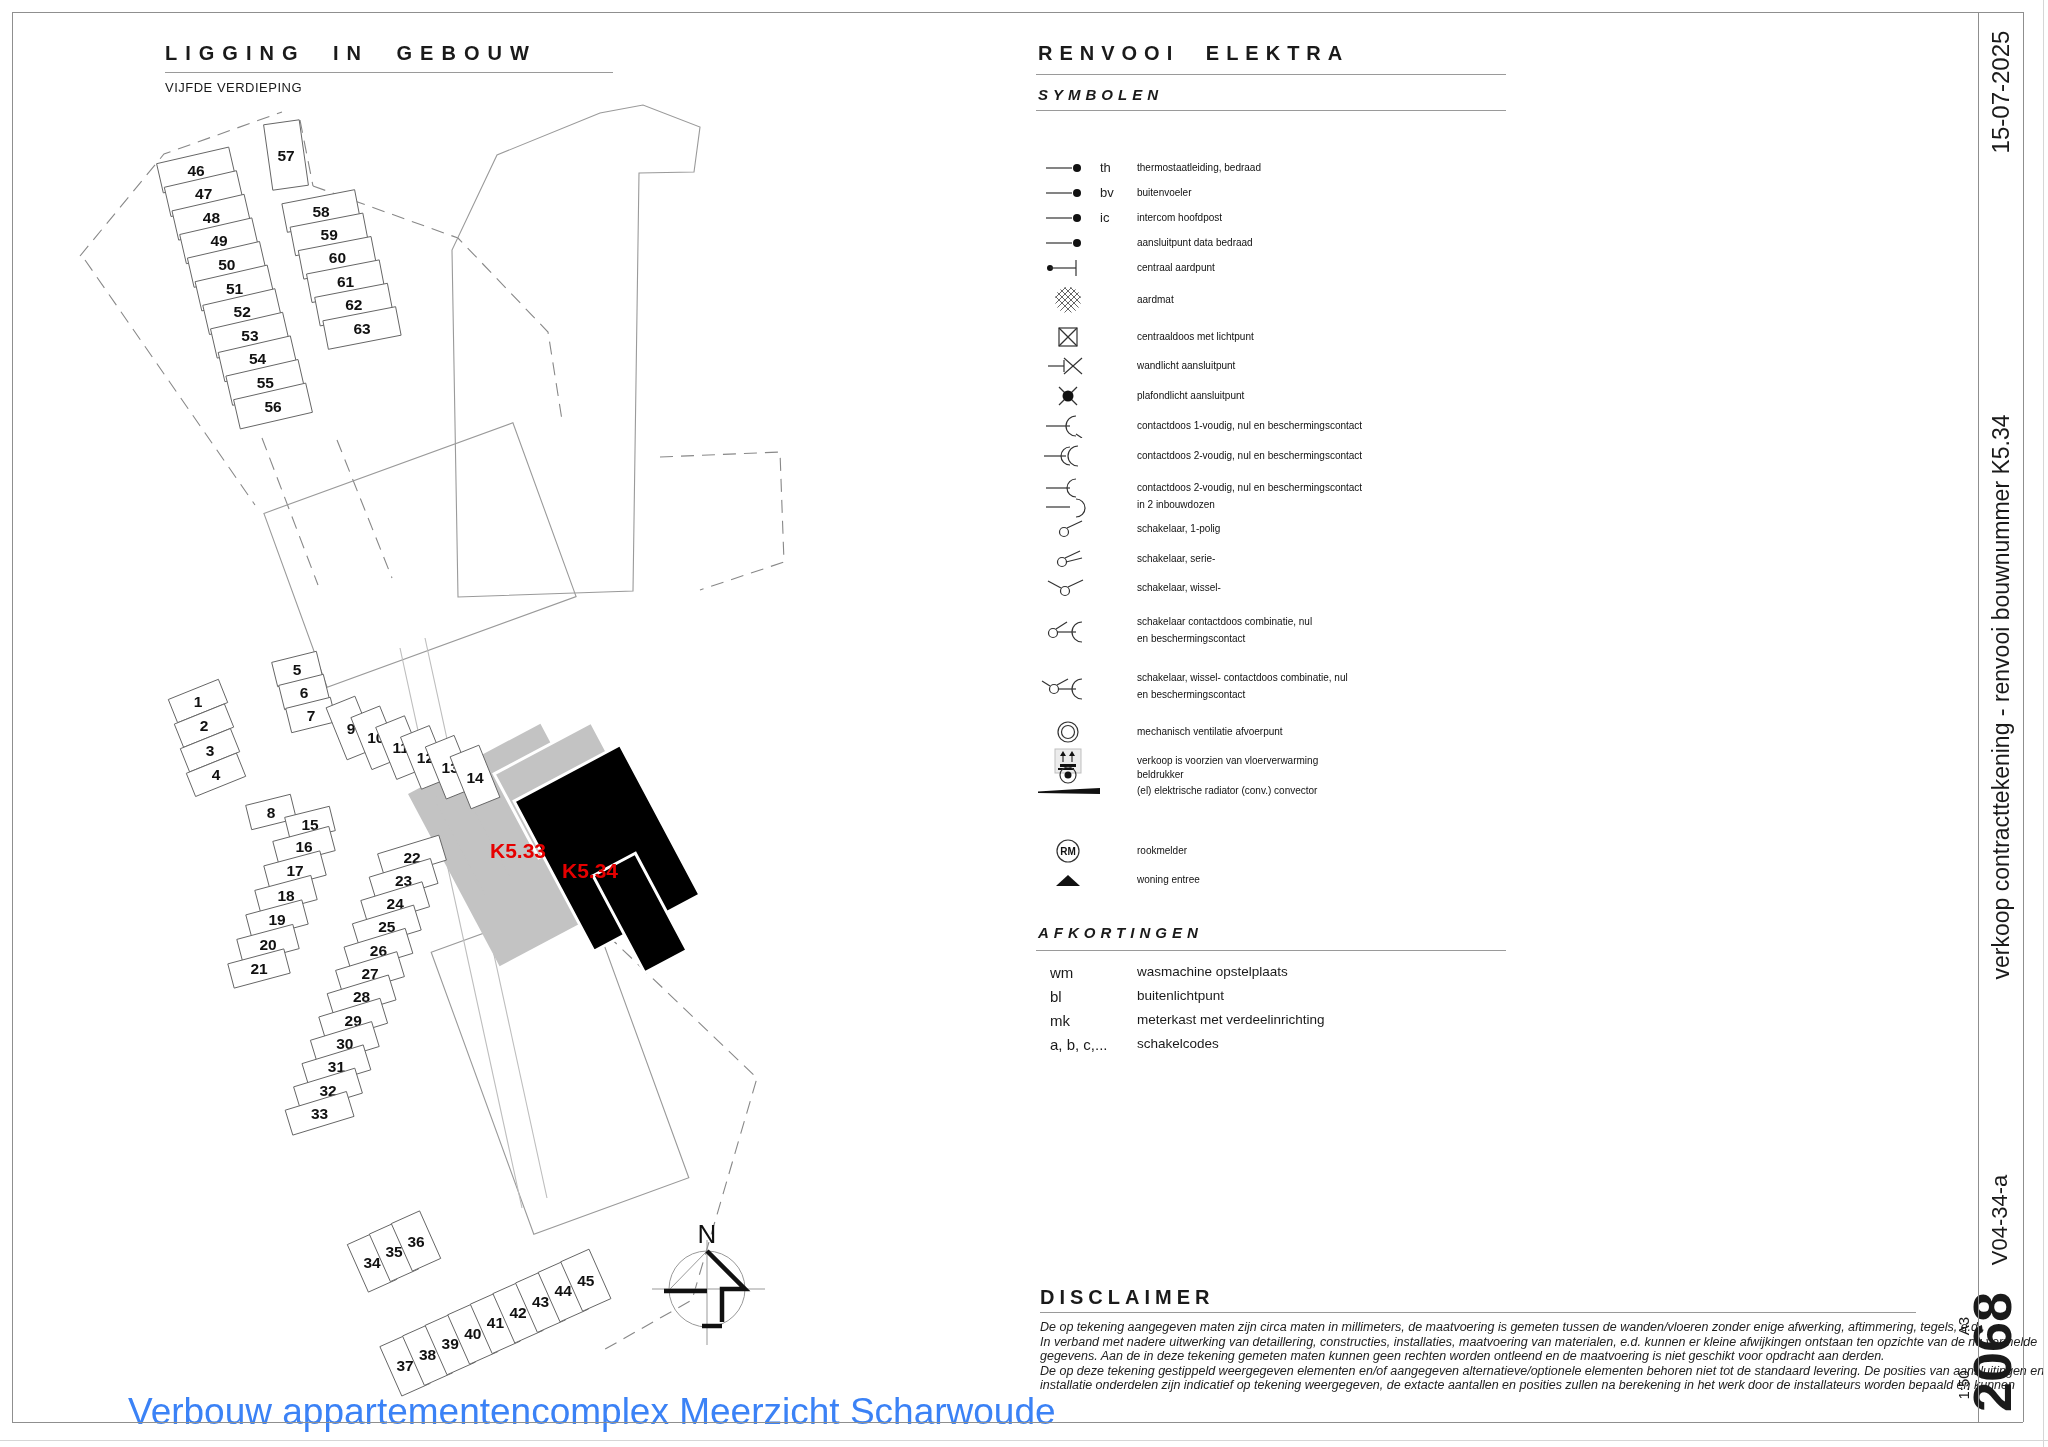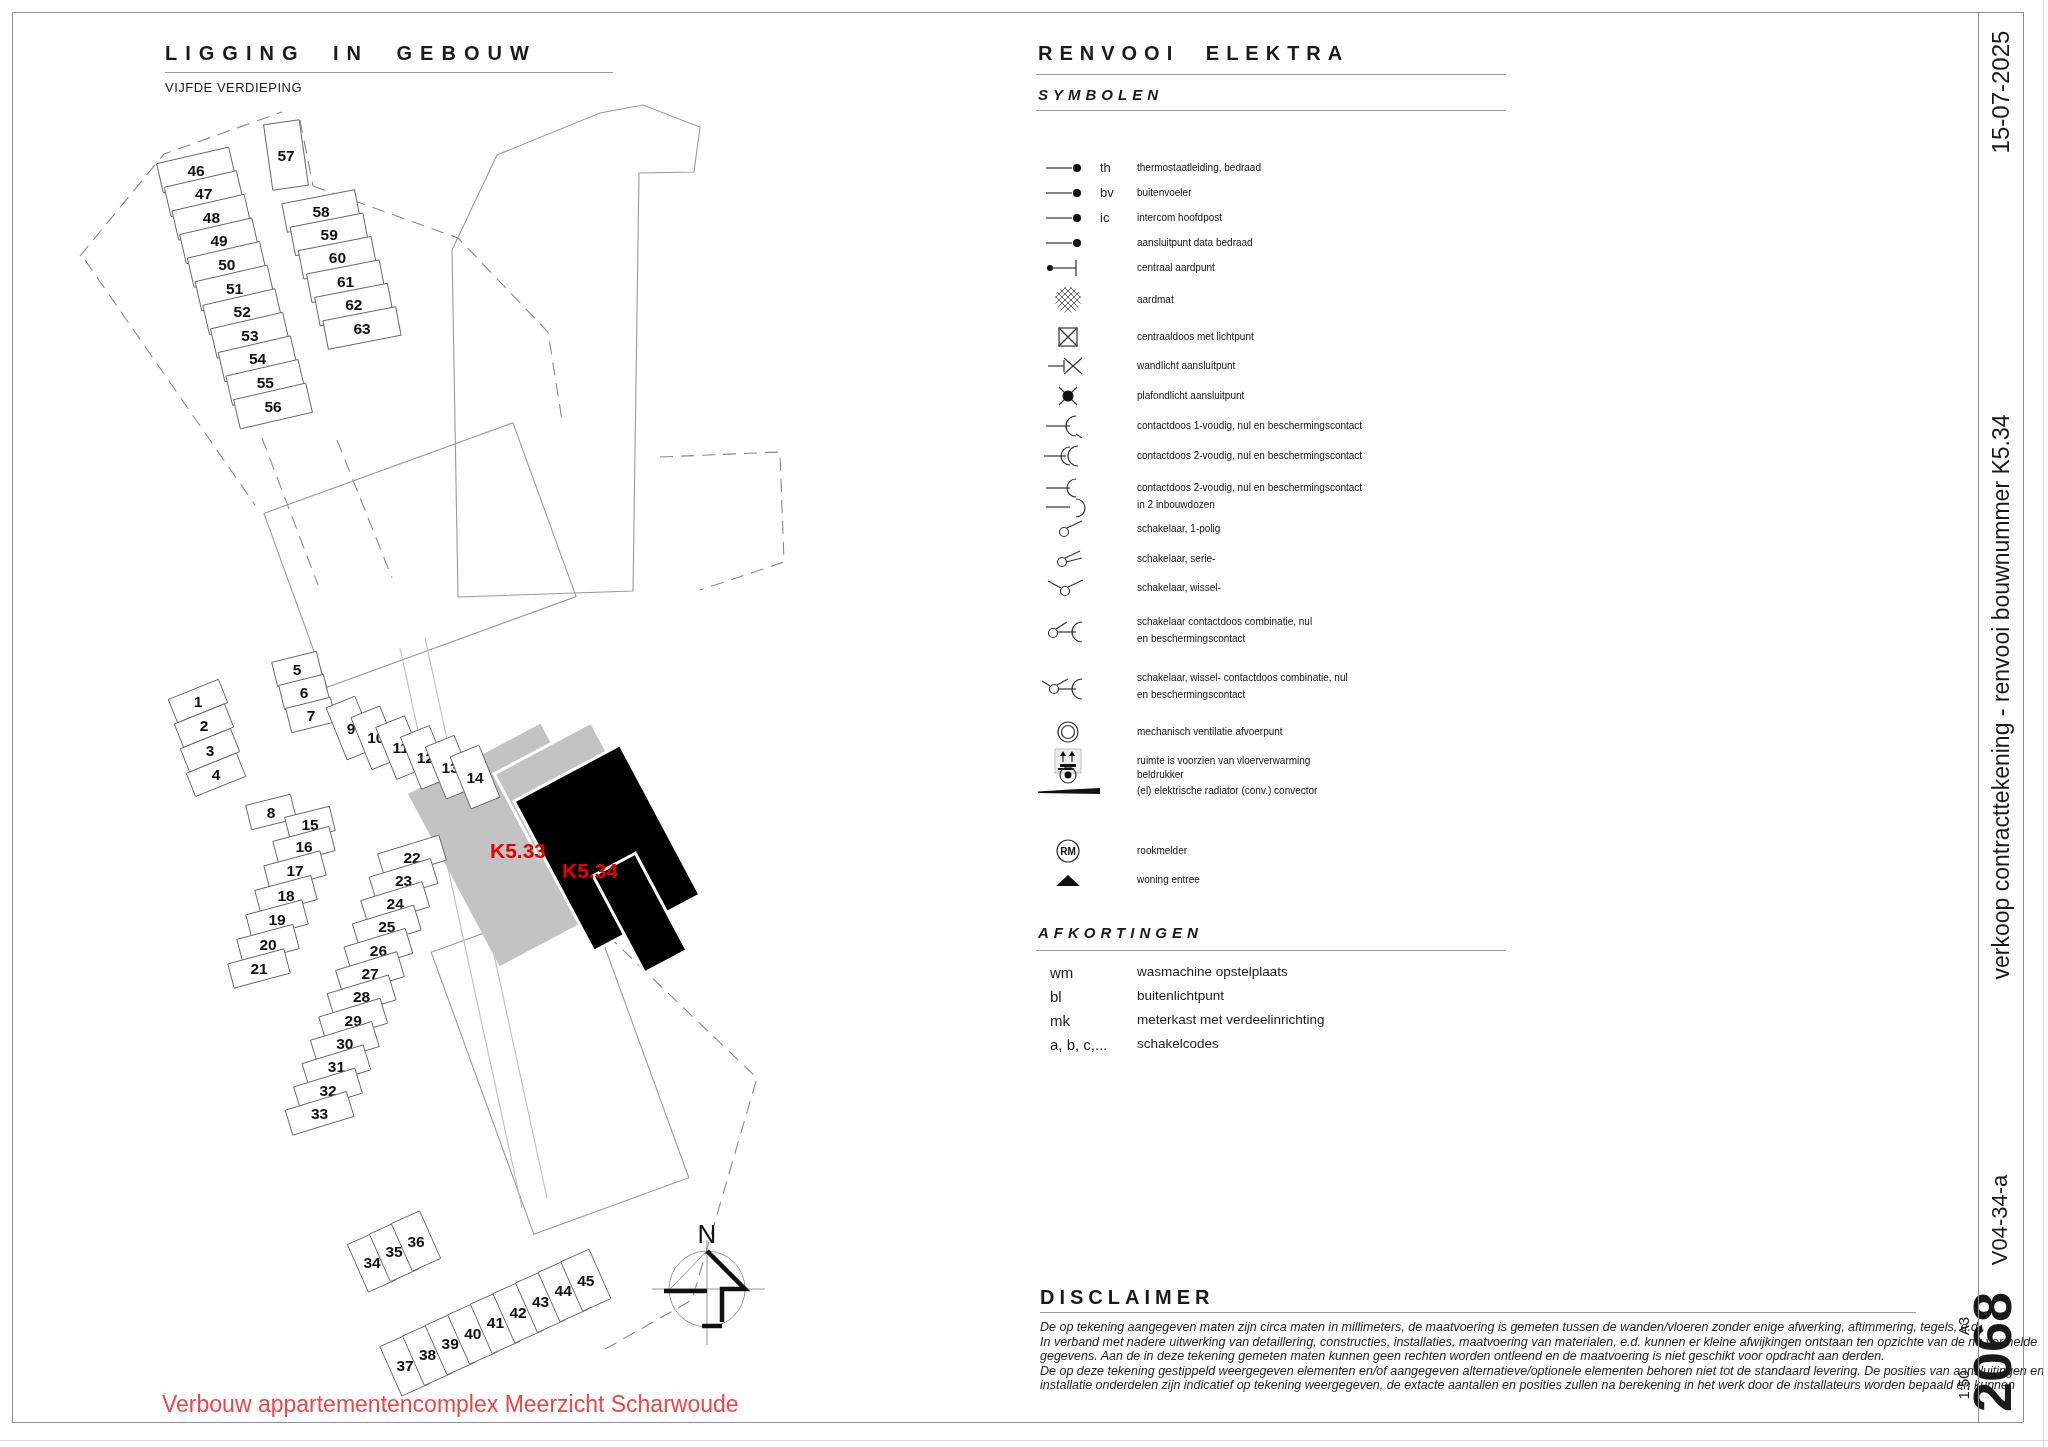--- a/index.html
+++ b/index.html
@@ -22,21 +22,21 @@
   .abbr-key{position:absolute;left:14px;top:0;font-size:15px;}
   .abbr-val{position:absolute;left:101px;top:0;font-size:13.5px;white-space:nowrap;}
   
   .disc-line{font-size:12.5px;font-style:italic;line-height:14.6px;color:#222;white-space:nowrap;}
   
   .vtext{position:absolute;white-space:nowrap;transform:translate(-50%,-50%) rotate(-90deg);}
   
   .vline{position:absolute;width:1px;background:#8f8f8f;}
   .hline{position:absolute;height:1px;background:#8f8f8f;}
   .edge{background:#d6d6d6;}
-  .bottom-title{font-size:23px;color:#ef4444;white-space:nowrap;margin-left:34px;}
+  .bottom-title{font-size:37px;color:#3b82f6;white-space:nowrap;}
 </style>
 </head>
 <body>
 
 <div class="page">
 
   <svg id="plan" class="abs" style="left:0;top:0" width="2048" height="1447" viewBox="0 0 2048 1447">
       <g fill="none" stroke="#888" stroke-width="1.1" stroke-dasharray="13 8">
         <path d="M80,256 L164,154 L282,112"></path>
         <path d="M300,120 L313,186"></path>
@@ -542,21 +542,21 @@
           <svg width="56" height="26">
             <rect x="15" y="1" width="26" height="24" fill="#ececec" stroke="#bfbfbf"></rect>
             <line x1="23" y1="14" x2="23" y2="6" stroke="#333" stroke-width="1.2" fill="none"></line>
             <path d="M20,8 L23,3 L26,8 Z" fill="#111"></path>
             <line x1="32" y1="14" x2="32" y2="6" stroke="#333" stroke-width="1.2" fill="none"></line>
             <path d="M29,8 L32,3 L35,8 Z" fill="#111"></path>
             <rect x="20" y="16" width="16" height="3" fill="#111"></rect>
             <rect x="18" y="20" width="16" height="2" fill="#111"></rect>
           </svg>
         </span>
-        <span class="leg-label">ruimte is voorzien van vloerverwarming</span>
+        <span class="leg-label">verkoop is voorzien van vloerverwarming</span>
       </div>
       <div class="leg-row" style="top: 782px;">
         <span class="leg-icon">
           <svg width="66" height="14">
             <polygon points="2,7.5 34,5.5 64,4 64,10 2,9" fill="#111"></polygon>
           </svg>
         </span>
         <span class="leg-label">(el) elektrische radiator (conv.) convector</span>
       </div>
       <div class="leg-row" style="top: 766px;">

